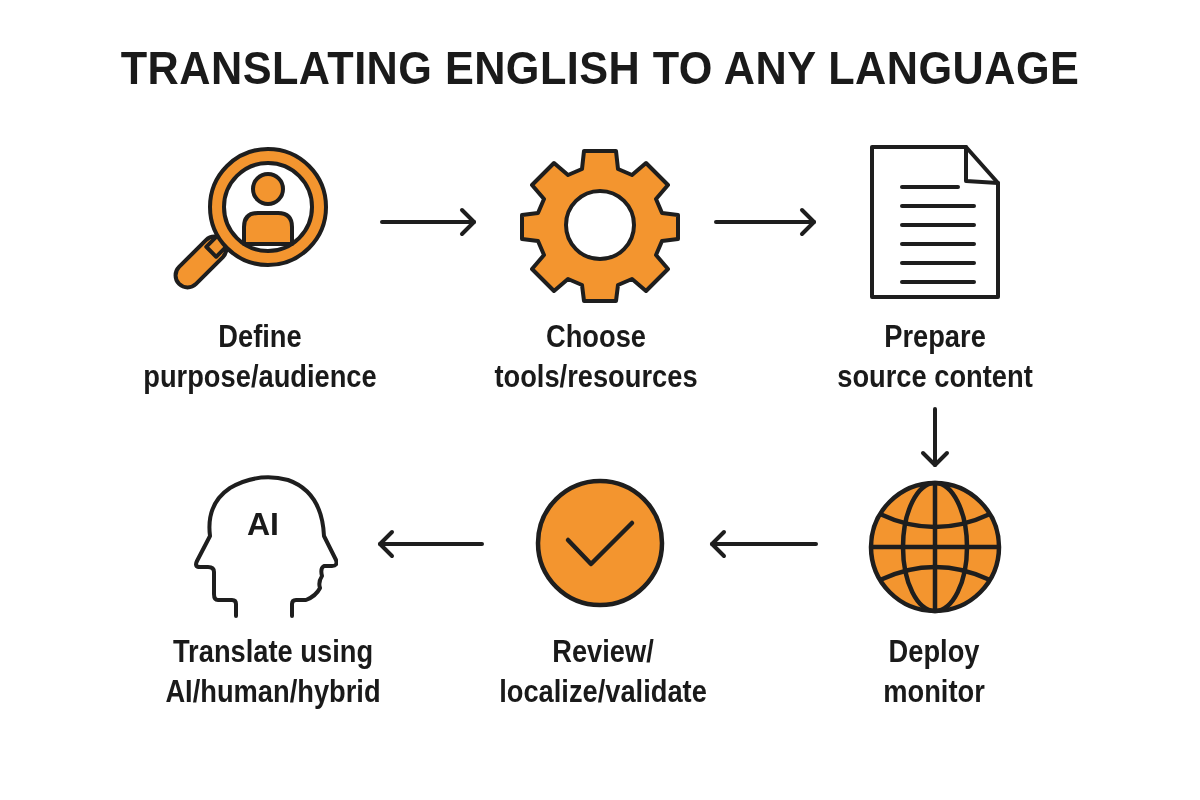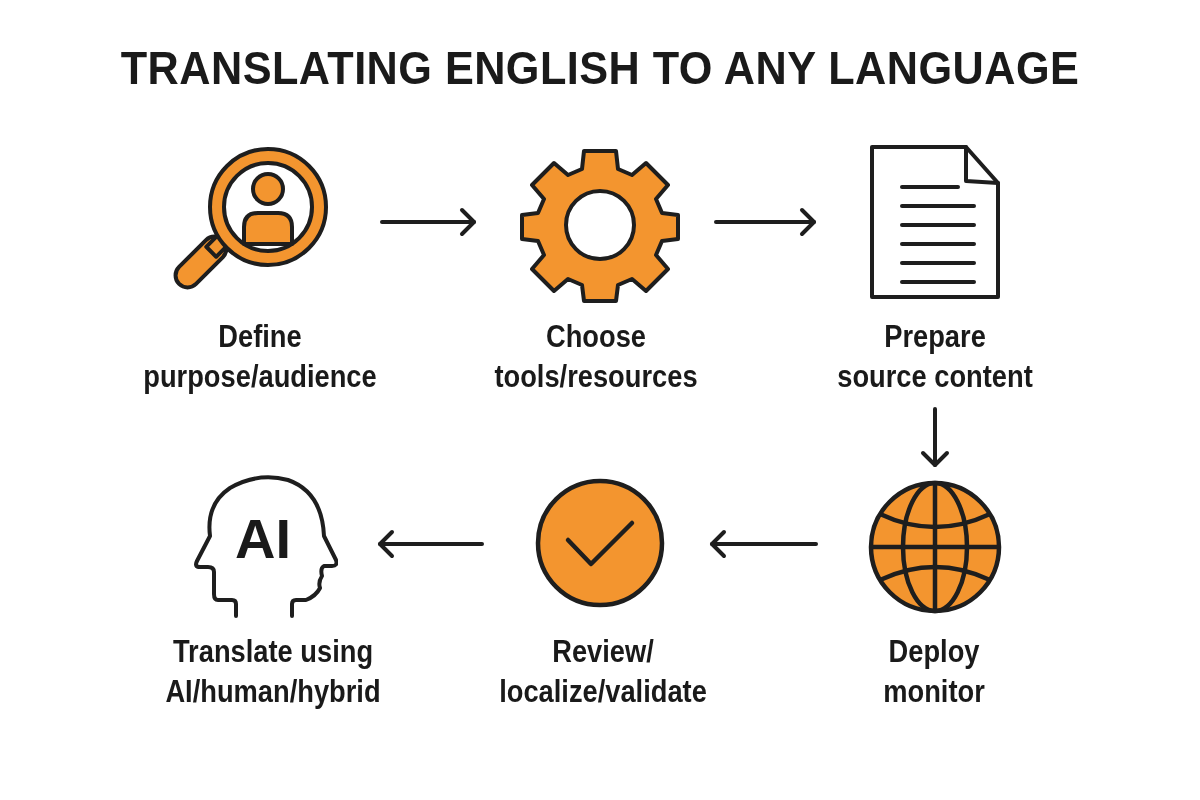--- a/index.html
+++ b/index.html
@@ -109,21 +109,21 @@
   <g stroke="#1e1e1e" stroke-width="4" fill="none" stroke-linecap="round" stroke-linejoin="round">
     <line x1="6" y1="17" x2="108" y2="17"></line>
     <polyline points="18,5 6,17 18,29"></polyline>
   </g>
 </svg>
 
 <div class="icon" style="left:188px;top:468px;width:150px;height:150px;">
   <svg width="150" height="150" viewBox="0 0 150 150" style="position:absolute;left:0;top:0;">
     <path d="M48,148 L48,136 Q48,132 44,132 L30,132 Q26,132 26,126 L26,104 Q26,99 20,99 L12,99 Q6,99 9,93 L22,68 Q18,36 42,20 Q70,4 100,12 Q134,24 136,68 L148,92 Q150,98 144,98 L136,98 Q132,100 134,108 Q130,114 132,120 Q128,128 118,132 L108,132 Q104,132 104,136 L104,148" fill="none" stroke="#1e1e1e" stroke-width="4" stroke-linejoin="round" stroke-linecap="round"></path>
   </svg>
-  <div style="position:absolute;left:30px;top:38px;width:90px;text-align:center;font-size:56px;font-weight:700;color:#1a1a1a;font-family:'Liberation Sans',sans-serif;">AI</div>
+  <div style="position:absolute;left:30px;top:38px;width:90px;text-align:center;font-size:32px;font-weight:700;color:#1a1a1a;font-family:'Liberation Sans',sans-serif;">AI</div>
 </div>
 
 <div class="label" style="left:113px;top:632px;">
   <span>Translate using</span>
   <span>AI/human/hybrid</span>
 </div>
 <div class="label" style="left:443px;top:632px;">
   <span>Review/</span>
   <span>localize/validate</span>
 </div>

